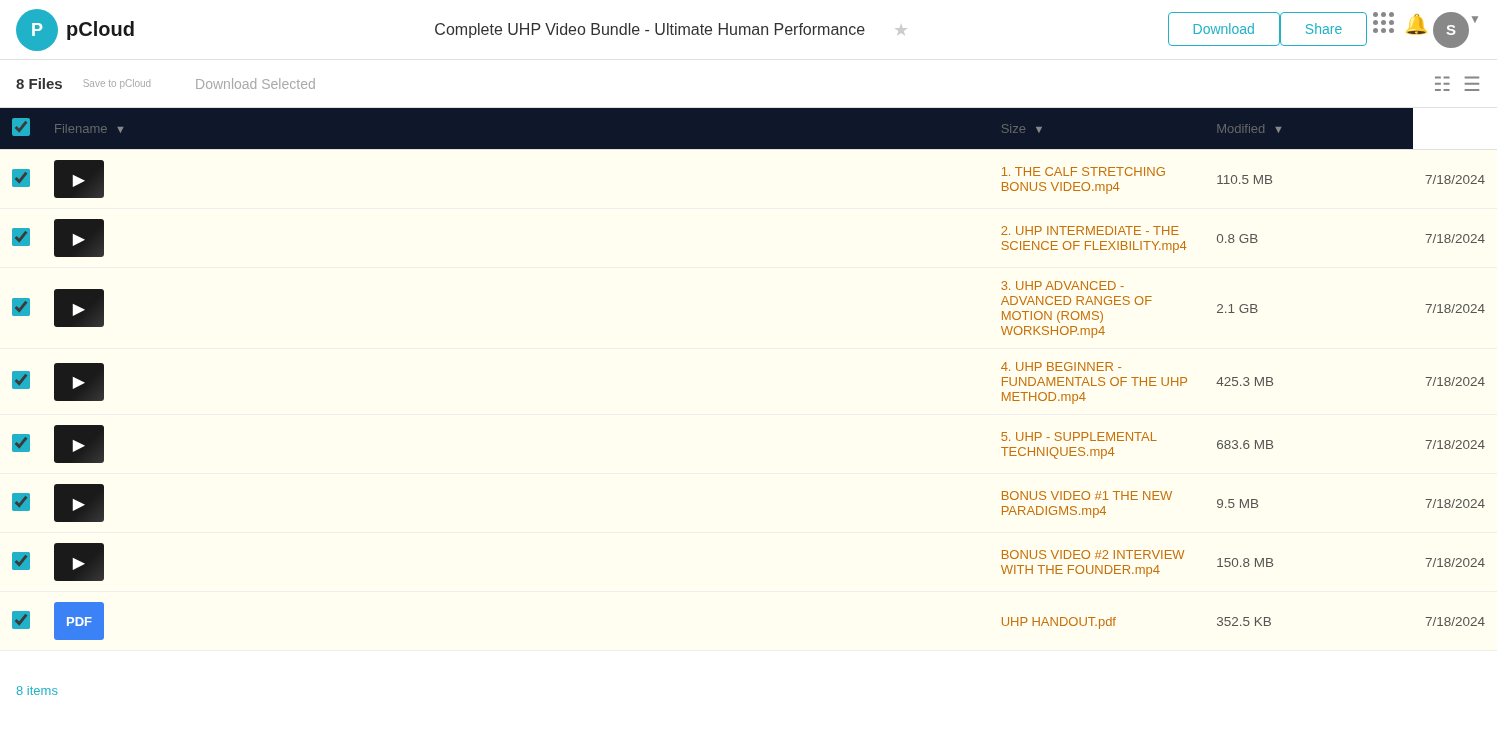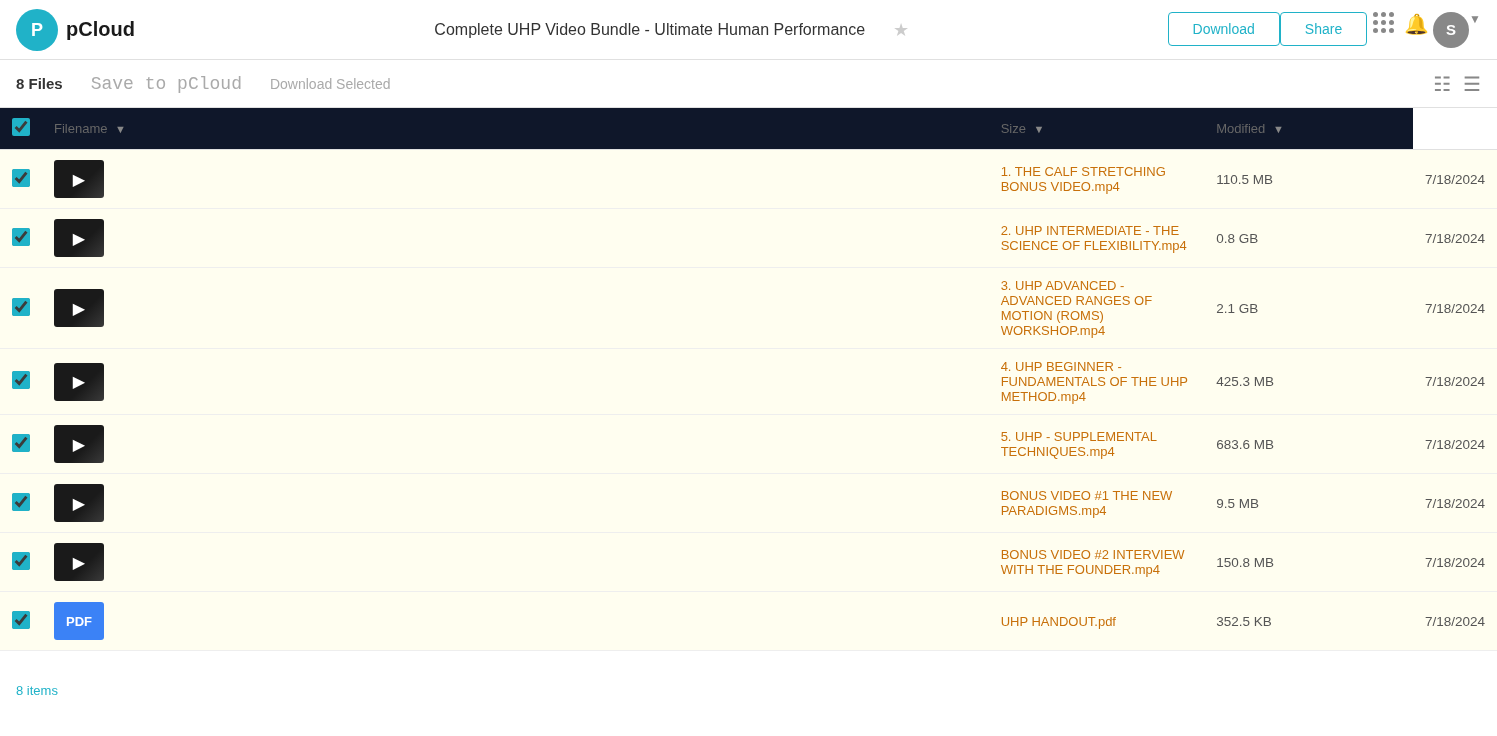--- a/index.html
+++ b/index.html
@@ -95,37 +95,37 @@
     .avatar-arrow { color: #888; font-size: 12px; cursor: pointer; }
 
     
     .toolbar {
       display: flex;
       align-items: center;
       padding: 0 16px;
       height: 48px;
       border-bottom: 1px solid #e0e0e0;
       background: #fff;
-      gap: 28px;
+      gap: 20px;
     }
     .toolbar-files {
       font-size: 15px;
       font-weight: 600;
       color: #333;
     }
     .toolbar-save {
-      font-size: 18px;
+      font-size: 10px;
       color: #aaa;
       cursor: pointer;
-      font-family: Liberation Mono, monospace;
     }
     .toolbar-download-selected {
       font-size: 14px;
       color: #aaa;
       cursor: pointer;
+      margin-left: 24px;
     }
     .toolbar-right {
       margin-left: auto;
       display: flex;
       align-items: center;
       gap: 12px;
     }
     .grid-view-icon, .sort-icon {
       font-size: 20px;
       color: #888;

